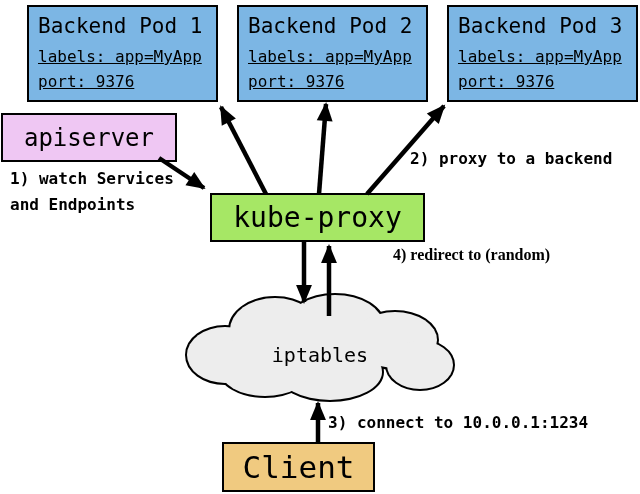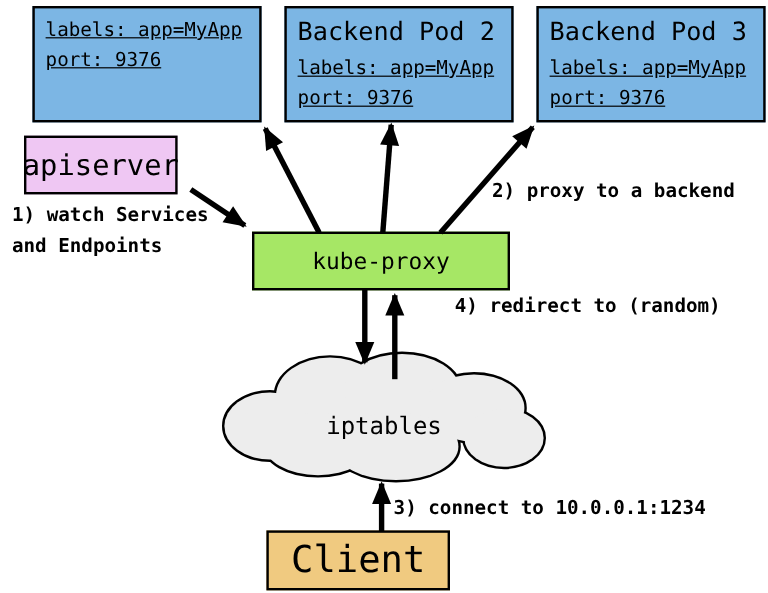--- a/index.html
+++ b/index.html
@@ -7,48 +7,49 @@
          font-family:"DejaVu Sans Mono",monospace;color:#000;}
 
   
   .box{position:absolute;box-sizing:border-box;border:2.5px solid #000;}
   .pod{top:5px;width:191px;height:97px;background:var(--pod_fill);padding:5px 0 0 9px;z-index:1;}
   #pod1{left:27px}#pod2{left:237px}#pod3{left:447px}
   .pod-title{font-size:21px;line-height:28px;margin-bottom:4px;white-space:nowrap;}
   .pod-line{font-size:16px;line-height:25px;white-space:nowrap;text-decoration:underline;}
 
   .node{display:flex;align-items:center;justify-content:center;white-space:nowrap;z-index:1;}
-  #apiserver{left:20px;top:113px;width:128px;height:49px;background:var(--apiserver_fill);font-size:24px;}
-  #kubeproxy{left:210px;top:193px;width:215px;height:49px;background:var(--kube_proxy_fill);font-size:19px;}
+  #apiserver{left:1px;top:113px;width:176px;height:49px;background:var(--apiserver_fill);font-size:24px;}
+  #kubeproxy{left:210px;top:193px;width:215px;height:49px;background:var(--kube_proxy_fill);font-size:28px;}
   #client{left:222px;top:442px;width:153px;height:50px;background:var(--client_fill);font-size:31px;}
 
   
   .ann{position:absolute;font-weight:bold;font-size:16px;line-height:26px;white-space:nowrap;z-index:3;}
   #ann1{left:10px;top:166px;}
   #ann2{left:70px;top:243px;line-height:24px;}
   #ann3{left:328px;top:410px;}
-  #ann4{left:379px;top:243px;line-height:24px;}
+  #ann4{left:393px;top:243px;line-height:24px;font-family:Liberation Serif, serif;}
   #ann5{left:410px;top:146px;}
 
   
   #iptables-label{position:absolute;left:260px;top:343px;width:120px;text-align:center;
                   font-size:20px;z-index:3;}
 
   
   #overlay{position:absolute;left:0;top:0;z-index:2;pointer-events:none;}
   .cloud-stroke ellipse{fill:var(--iptables_fill);stroke:#000;stroke-width:4;}
   .cloud-fill ellipse{fill:var(--iptables_fill);}
   .arrow{stroke:#000;stroke-width:4.5;}
 </style>
 </head>
 <body>
 
 <div id="stage">
 
   <div class="box pod" id="pod1">
+    <div class="pod-title">Backend Pod 1</div>
     <div class="pod-line">labels: app=MyApp</div>
     <div class="pod-line">port: 9376</div>
   </div>
   <div class="box pod" id="pod2">
     <div class="pod-title">Backend Pod 2</div>
     <div class="pod-line">labels: app=MyApp</div>
     <div class="pod-line">port: 9376</div>
   </div>
   <div class="box pod" id="pod3">
     <div class="pod-title">Backend Pod 3</div>

